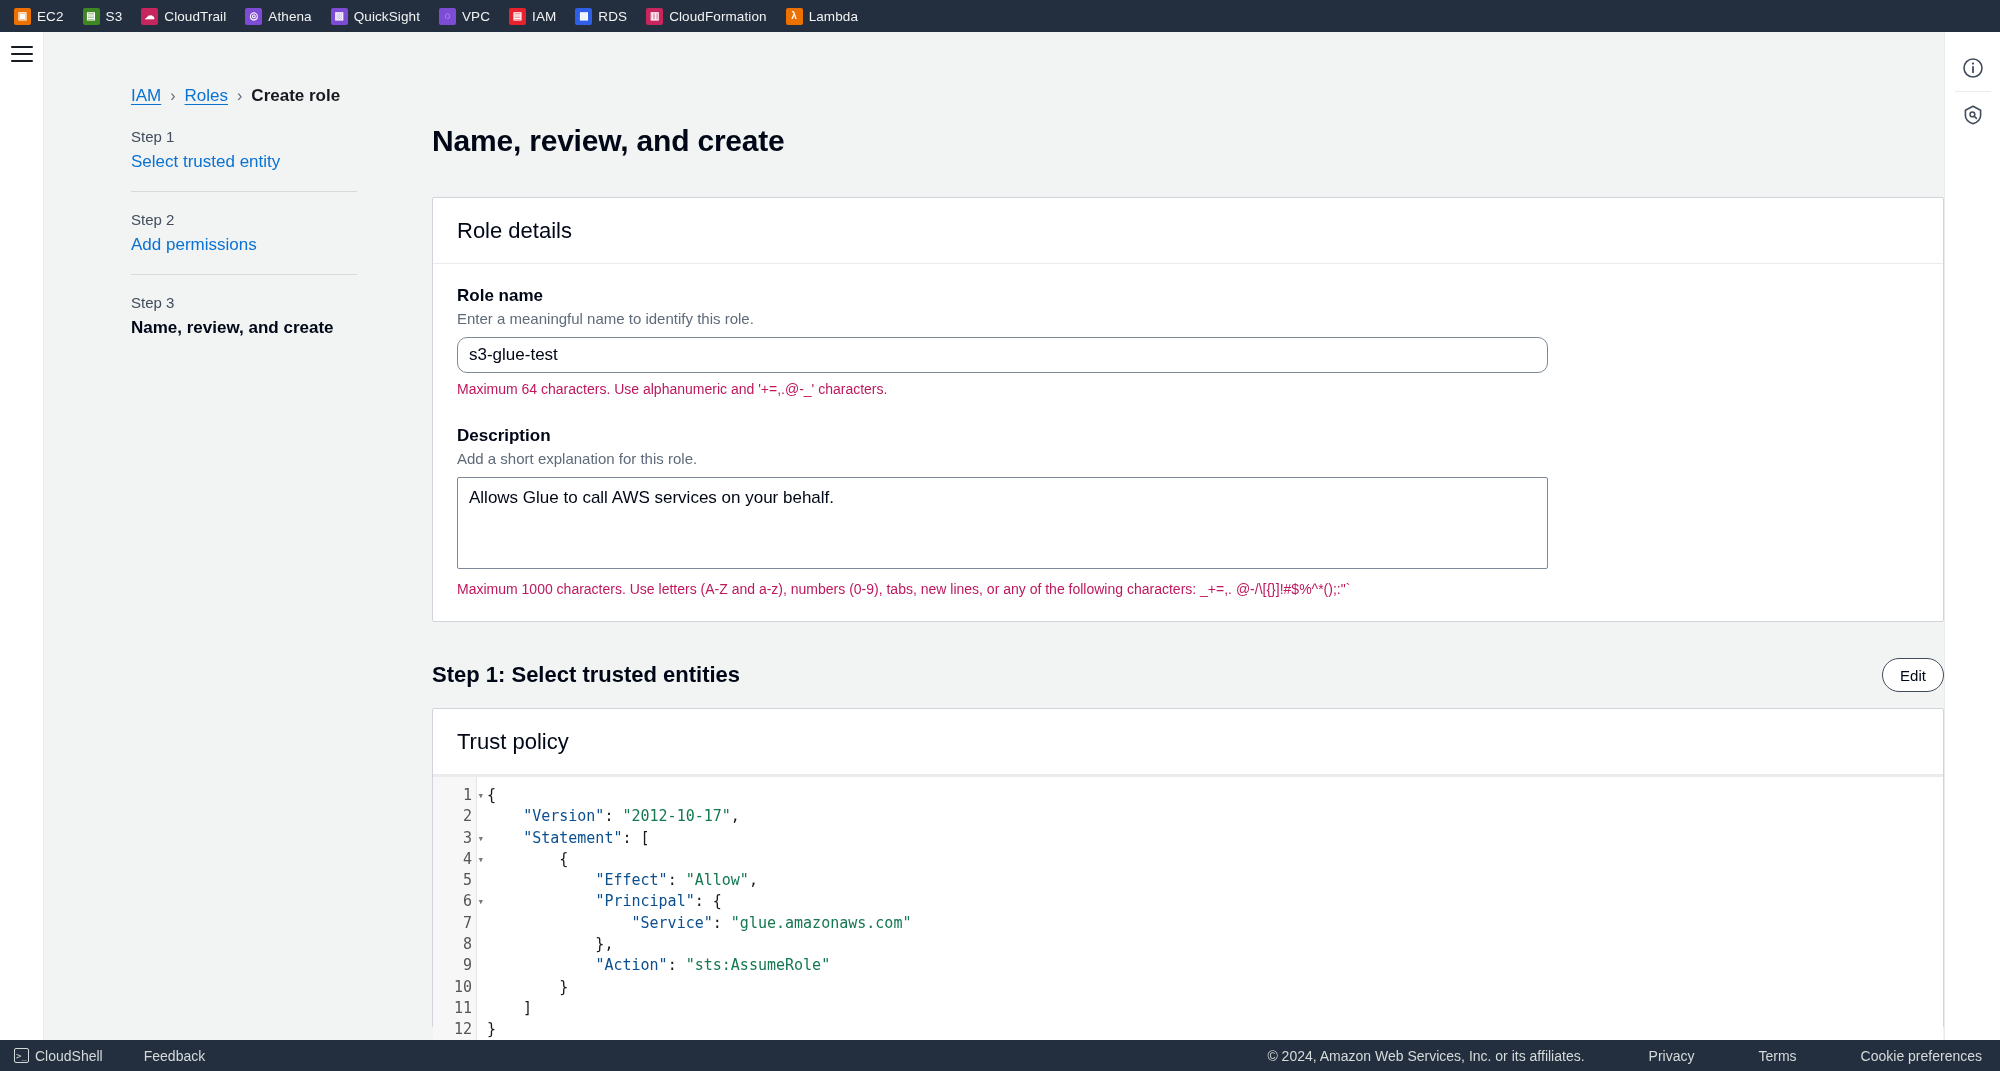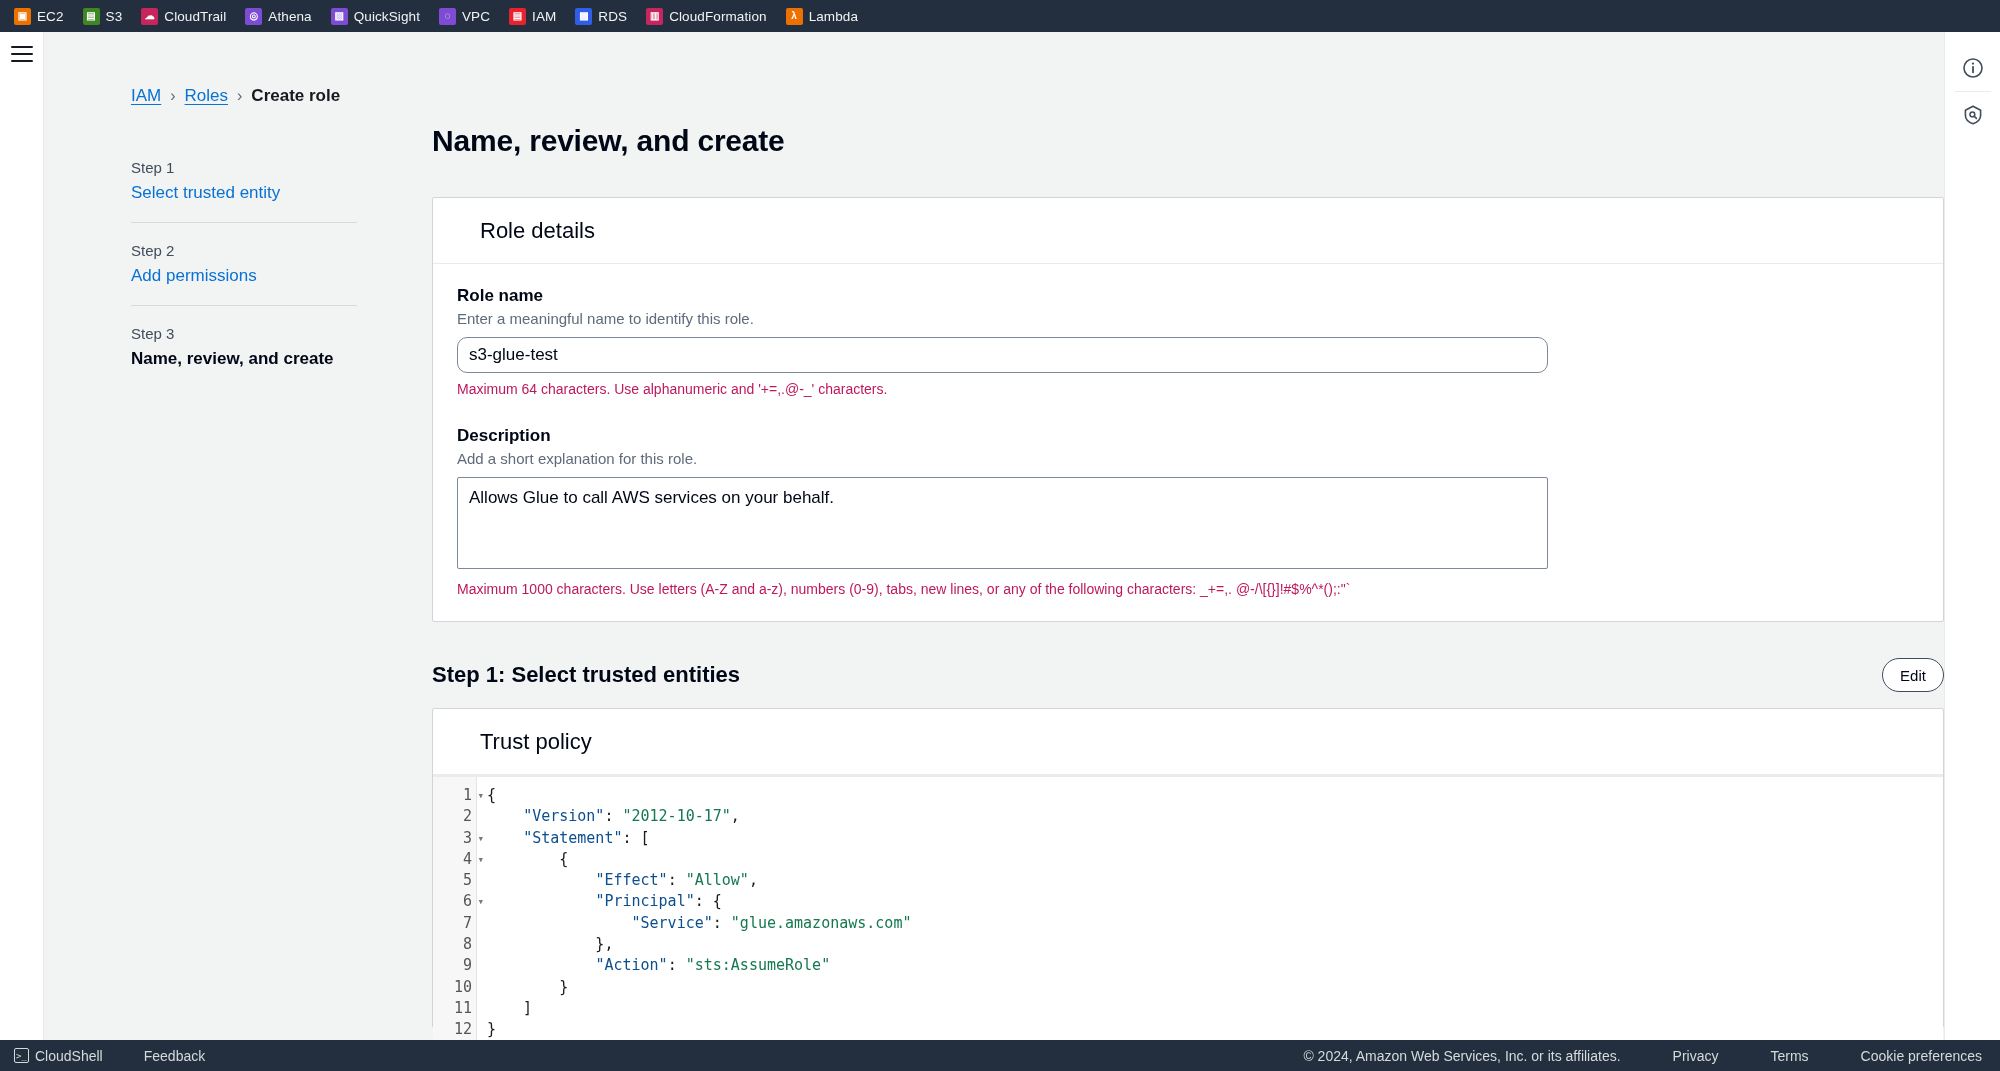--- a/index.html
+++ b/index.html
@@ -70,38 +70,38 @@
     color: #0972d3; text-decoration: underline; cursor: pointer;
     text-underline-offset: 3px;
   }
   .crumb-current { color: #16191f; font-weight: bold; }
   .crumb-sep { color: #5f6b7a; font-size: 16px; }
 
   
   .cols { display: flex; padding-left: 87px; margin-top: 22px; }
 
   
-  .steps { width: 226px; flex-shrink: 0; margin-top: 31px; }
+  .steps { width: 226px; flex-shrink: 0; }
   .step { padding-bottom: 19px; }
   .step + .step { border-top: 1px solid #d5dbdb; padding-top: 19px; }
   .step-num { font-size: 15px; color: #414d5c; margin-bottom: 7px; }
   .step-name { font-size: 17px; color: #0972d3; 
                cursor: pointer; text-underline-offset: 3px; }
   .step-name.active { color: #000716; font-weight: bold; text-decoration: none;
                       cursor: default; }
 
   
   .main { width: 1518px; margin-left: 75px; }
   .page-title { font-size: 30px; font-weight: bold; color: #000716;
                 margin-top: -4px; margin-bottom: 39px; letter-spacing: -.2px; }
 
   .card { background: #fff; border: 1px solid #d1d5db; border-radius: 2px;
           margin-bottom: 26px; }
   .card-head { padding: 20px 24px 19px; border-bottom: 1px solid #e9ebed; }
-  .card-title { font-size: 22px; color: #000716; font-weight: normal; margin-left: 23px; }
+  .card-title { font-size: 22px; color: #000716; font-weight: normal; }
   .card-body { padding: 22px 24px 24px; }
 
   .field + .field { margin-top: 29px; }
   .flabel { font-size: 17px; color: #000716; font-weight: bold; margin-bottom: 4px; }
   .fdesc { font-size: 15px; color: #5f6b7a; margin-bottom: 10px; }
   .fhelp { font-size: 14px; color: #be185d; margin-top: 8px; }
 
   .txt-input {
     width: 1091px; height: 36px; border: 1px solid #7d8998;
     border-radius: 10px; padding: 0 11px; font-size: 17px; color: #000716;
@@ -156,21 +156,21 @@
   .s { color: #147850; }
   .p { color: #16191f; }
 
   
   .footer {
     position: absolute; left: 0; bottom: 0; width: 2000px; height: 31px;
     background: #232f3e; display: flex; align-items: center;
     padding: 0 18px 0 14px; color: #d5dbdb; font-size: 14px;
   }
   .f-left { display: flex; align-items: center; gap: 23px; }
-  .f-right { margin-left: auto; display: flex; align-items: flex-start; gap: 34px; }
+  .f-right { margin-left: auto; display: flex; align-items: flex-start; gap: 46px; }
   .f-item { cursor: pointer; white-space: nowrap; padding-left: 18px; }
   .f-static { white-space: nowrap; }
   .cloudshell-ico {
     width: 15px; height: 15px; border: 1.6px solid #d5dbdb; border-radius: 2px;
     display: inline-flex; align-items: center; justify-content: center;
     font-size: 9px; margin-right: 6px; font-family: "DejaVu Sans Mono", monospace;
   }
   .f-cs { display: flex; align-items: center; cursor: pointer; }
 </style>
 </head>

